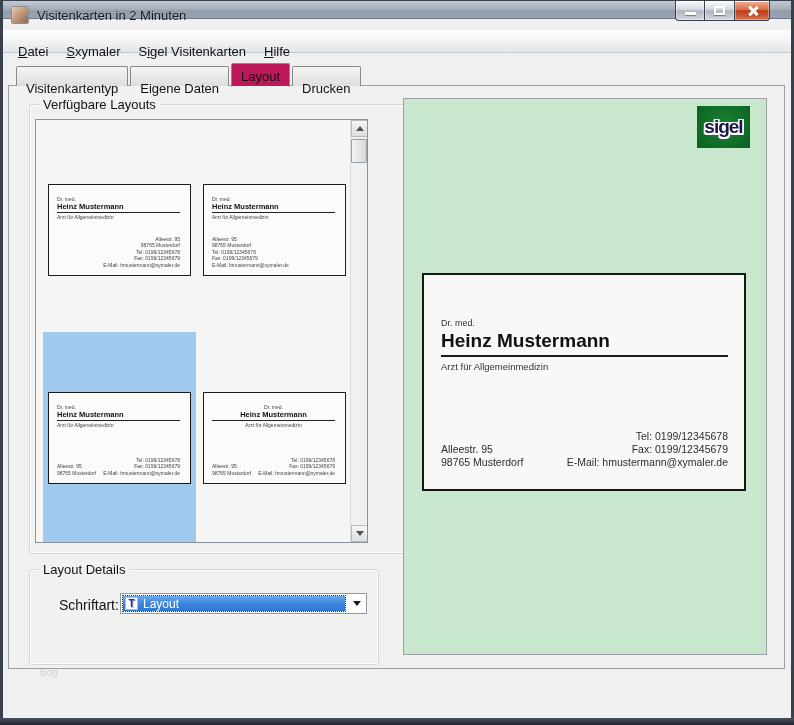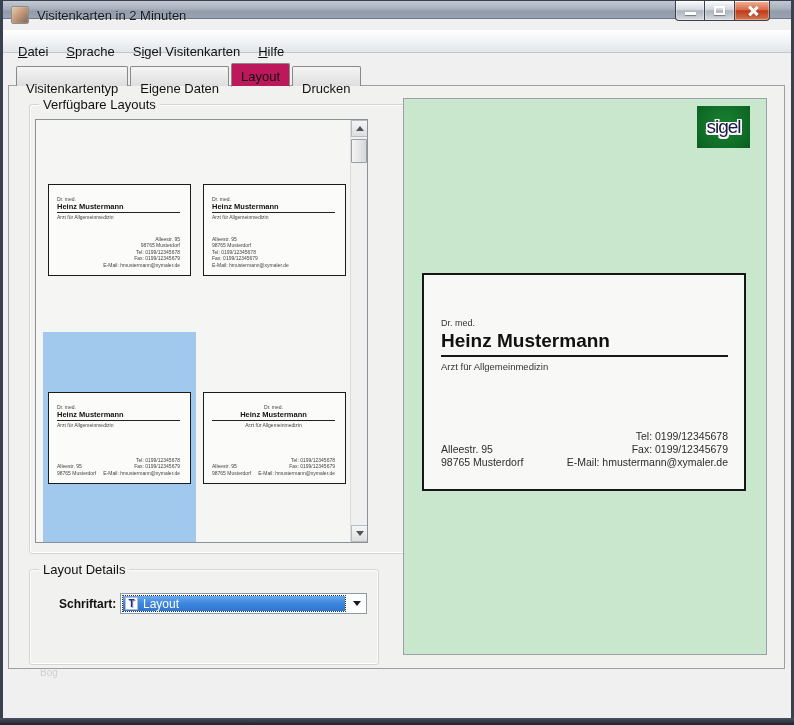--- a/index.html
+++ b/index.html
@@ -100,42 +100,42 @@
   .mini-prof { font-size:5px; line-height:7px; color:#444; margin-top:1px; }
   .mini-addr { position:absolute; bottom:7px; font-size:5px; line-height:6.5px; color:#444; }
   .mini-addr.right { right:10px; text-align:right; }
   .mini-addr.left { left:8px; text-align:left; }
   .mini-split { position:absolute; left:8px; right:10px; bottom:7px; display:flex;
                 justify-content:space-between; align-items:flex-end; }
   .mini-split .col { font-size:5px; line-height:6.5px; color:#444; }
   .mini-split .col.r { text-align:right; }
 
   
-  .lbl-schriftart { position:absolute; left:29px; top:27px; font-size:12px; color:#111;font-weight:bold; }
+  .lbl-schriftart { position:absolute; left:29px; top:27px; font-size:14px; color:#111; }
   .combo { position:absolute; left:90px; top:23px; width:247px; height:21px; background:#fff;
            border:1px solid #8d9aa8; display:flex; align-items:center; }
   .combo-sel { position:absolute; left:2px; top:2px; bottom:2px; right:21px;
                background:linear-gradient(180deg,#6aa9ee 0%, #3d86dd 50%, #2e76d2 100%);
                outline:1px dotted #30353a; display:flex; align-items:center; }
   .tt-icon { width:13px; height:13px; margin-left:2px; background:#fff; border:1px solid #b6bdc6;
              font-size:10px; font-weight:bold; color:#1d2f8f; line-height:11px; text-align:center;
              text-shadow:1px 1px 0 #9aa4b8; }
   .combo-text { color:#fff; font-size:12px; margin-left:5px; }
   .combo-arrow-zone { position:absolute; right:0; top:0; width:19px; height:19px;
              display:flex; align-items:center; justify-content:center; background:#fff; }
   .tri-dd { width:0; height:0; border-left:4px solid transparent; border-right:4px solid transparent;
             border-top:5px solid #1b1b1b; }
 
   
   .preview-panel { position:absolute; left:394px; top:12px; width:364px; height:557px;
                    background:#c9e7cd; border:1px solid #9aa0a6; }
   .brand-logo { position:absolute; right:16px; top:7px; width:53px; height:42px;
                 background:radial-gradient(circle at 50% 45%, #1b8132 0%, #0f6b26 70%, #0a5c1f 100%);
                 display:flex; align-items:center; justify-content:center; }
-  .brand-text { font-size:19px; font-weight:normal; letter-spacing:-1px; color:#181845;
+  .brand-text { font-size:19px; font-weight:bold; letter-spacing:-1px; color:#181845;
                 text-shadow:-1.5px -1.5px 0 #fff, 1.5px -1.5px 0 #fff, -1.5px 1.5px 0 #fff,
                             1.5px 1.5px 0 #fff, 0 -1.5px 0 #fff, 0 1.5px 0 #fff,
                             -1.5px 0 0 #fff, 1.5px 0 0 #fff; }
   .preview-card { position:absolute; left:18px; top:174px; width:324px; height:218px;
                   background:#f8f8f6; border:2px solid #161616; }
   .pc-head { position:absolute; left:17px; right:16px; top:43px; }
   .pc-prefix { font-size:9px; color:#333; }
   .pc-name { font-size:19px; font-weight:bold; color:#111; margin-top:2px; }
   .pc-rule { height:2px; background:#1a1a1a; margin-top:3px; }
   .pc-prof { font-size:9.5px; color:#333; margin-top:4px; }
@@ -163,21 +163,21 @@
           <span class="glyph-max"></span>
         </div>
         <div class="winbtn close">
           <span class="glyph-x"></span>
         </div>
       </div>
     </div>
 
     <div class="menubar">
       <div class="menu-item"><span></span><span class="mn">D</span><span>atei</span></div>
-      <div class="menu-item"><span></span><span class="mn">S</span><span>prache</span></div>
+      <div class="menu-item"><span></span><span class="mn">S</span><span>xymaler</span></div>
       <div class="menu-item"><span>S</span><span class="mn">i</span><span>gel Visitenkarten</span></div>
       <div class="menu-item"><span></span><span class="mn">H</span><span>ilfe</span></div>
     </div>
 
     <div class="tabstrip">
       <div class="tab">Visitenkartentyp</div>
       <div class="tab">Eigene Daten</div>
       <div class="tab active">Layout</div>
       <div class="tab">Drucken</div>
     </div>

